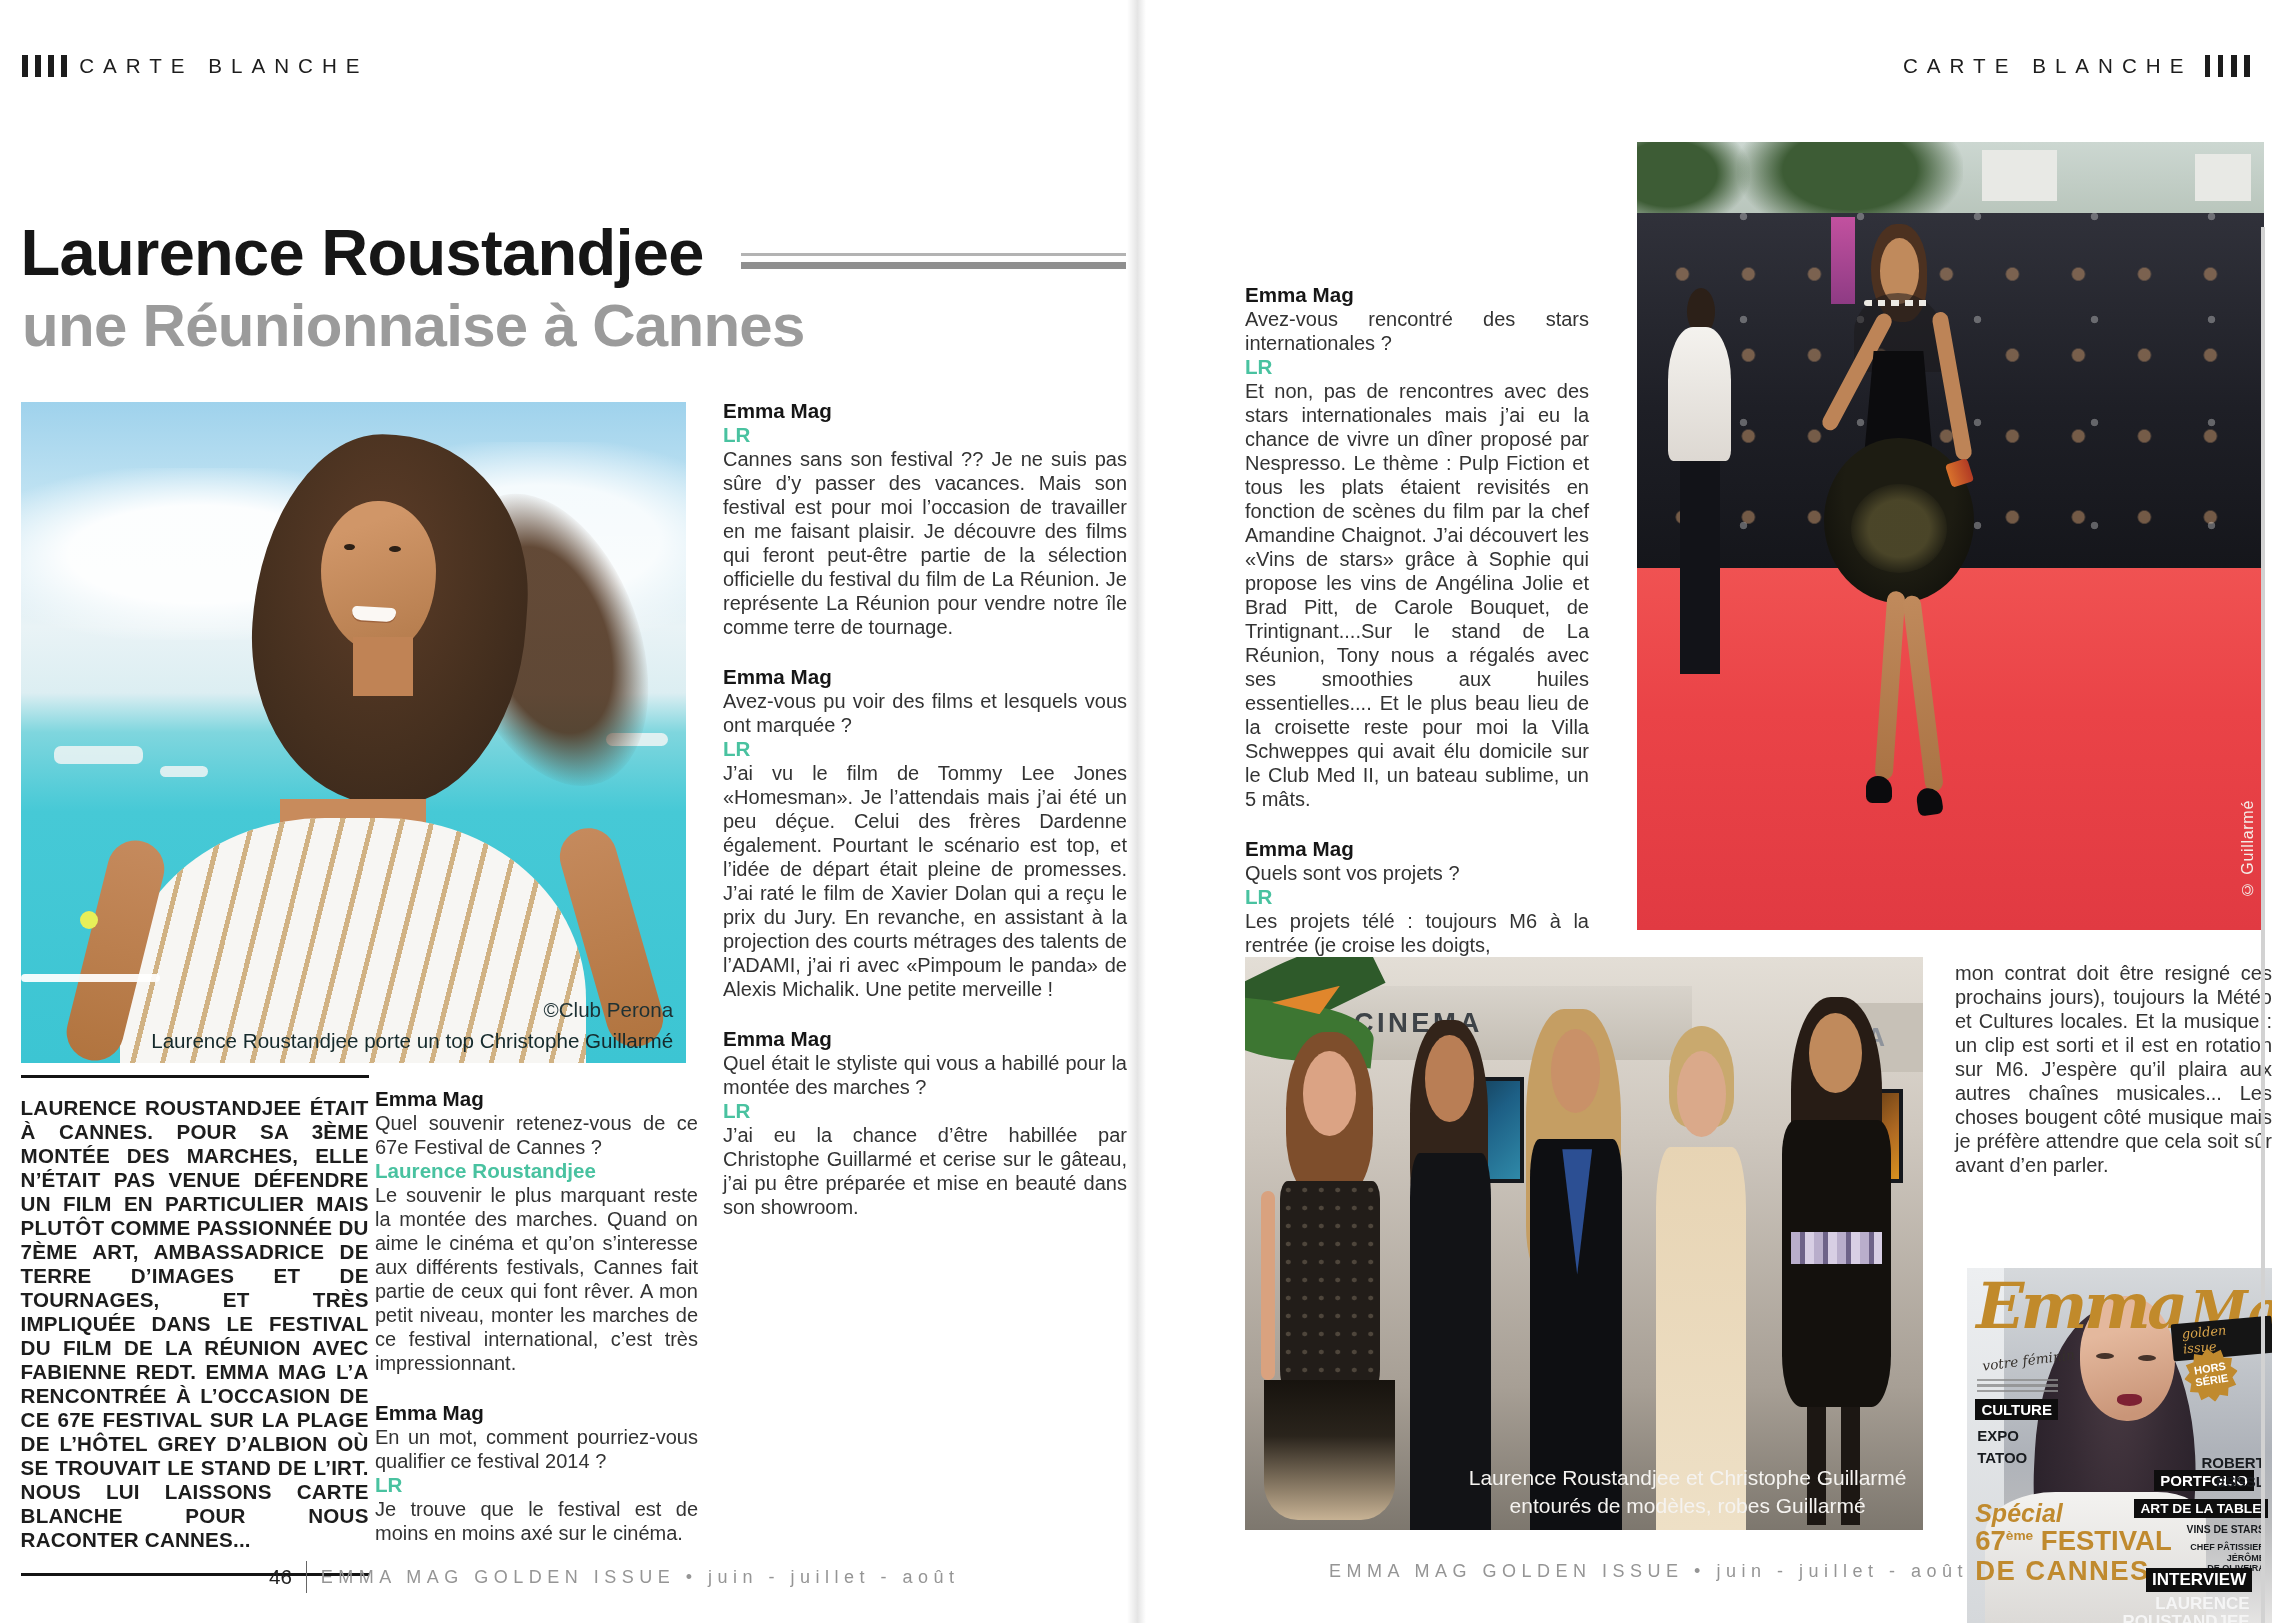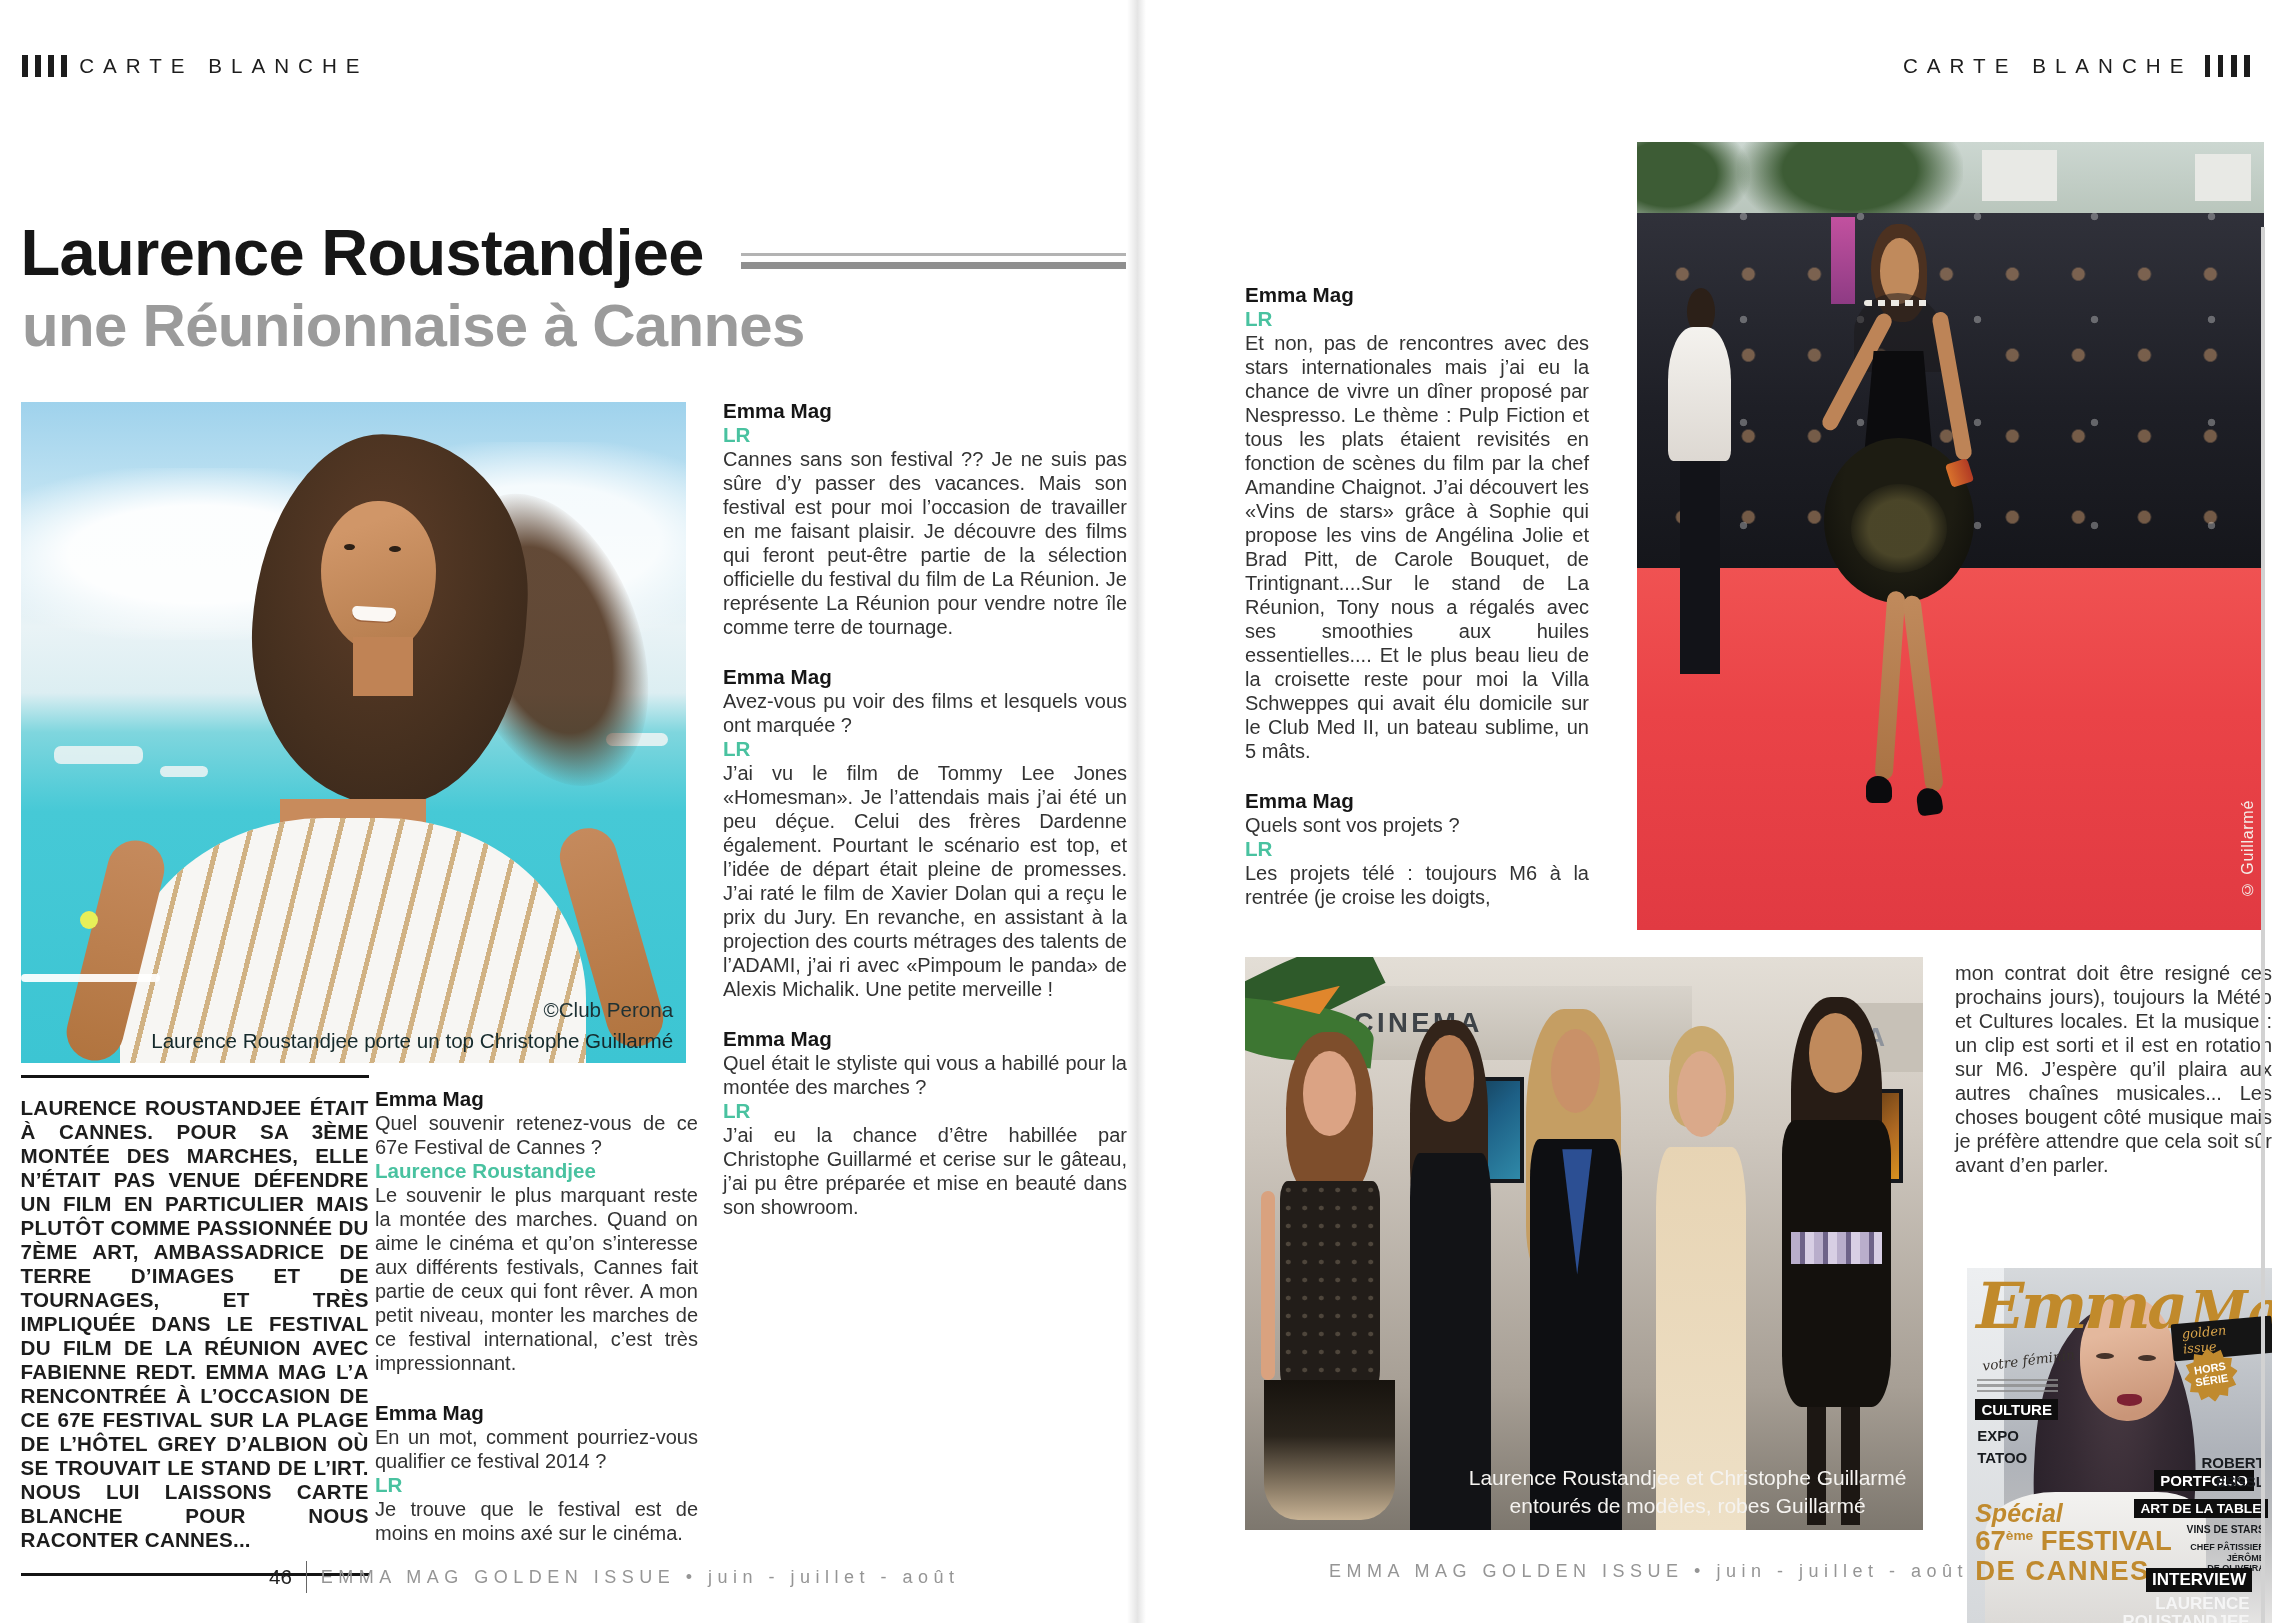--- a/index.html
+++ b/index.html
@@ -247,20 +247,21 @@
     <div class="ah accent" style="color: rgb(73, 194, 160);">LR</div>
     <div class="at">J’ai vu le film de Tommy Lee Jones «Homesman». Je l’attendais mais j’ai été un peu déçue. Celui des frères Dardenne également. Pourtant le scénario est top, et l’idée de départ était pleine de promesses. J’ai raté le film de Xavier Dolan qui a reçu le prix du Jury. En revanche, en assistant à la projection des courts métrages des talents de l’ADAMI, j’ai ri avec «Pimpoum le panda» de Alexis Michalik. Une petite merveille !</div>
     <div class="qh">Emma Mag</div>
     <div class="qt">Quel était le styliste qui vous a habillé pour la montée des marches ?</div>
     <div class="ah accent" style="color: rgb(73, 194, 160);">LR</div>
     <div class="at">J’ai eu la chance d’être habillée par Christophe Guillarmé et cerise sur le gâteau, j’ai pu être préparée et mise en beauté dans son showroom.</div>
   </div>
 
   <div class="col col4">
     <div class="qh">Emma Mag</div>
+    <div class="qt">Avez-vous rencontré des stars internationales ?</div>
     <div class="ah accent" style="color: rgb(73, 194, 160);">LR</div>
     <div class="at">Et non, pas de rencontres avec des stars internationales mais j’ai eu la chance de vivre un dîner proposé par Nespresso. Le thème : Pulp Fiction et tous les plats étaient revisités en fonction de scènes du film par la chef Amandine Chaignot. J’ai découvert les «Vins de stars» grâce à Sophie qui propose les vins de Angélina Jolie et Brad Pitt, de Carole Bouquet, de Trintignant....Sur le stand de La Réunion, Tony nous a régalés avec ses smoothies aux huiles essentielles.... Et le plus beau lieu de la croisette reste pour moi la Villa Schweppes qui avait élu domicile sur le Club Med II, un bateau sublime, un 5 mâts.</div>
     <div class="qh">Emma Mag</div>
     <div class="qt">Quels sont vos projets ?</div>
     <div class="ah accent" style="color: rgb(73, 194, 160);">LR</div>
     <div class="at">Les projets télé : toujours M6 à la rentrée (je croise les doigts,</div>
   </div>
 
   <div class="col col5">
     <div class="para">mon contrat doit être resigné ces prochains jours), toujours la Météo et Cultures locales. Et la musique : un clip est sorti et il est en rotation sur M6. J’espère qu’il plaira aux autres chaînes musicales... Les choses bougent côté musique mais je préfère attendre que cela soit sûr avant d’en parler.</div>

